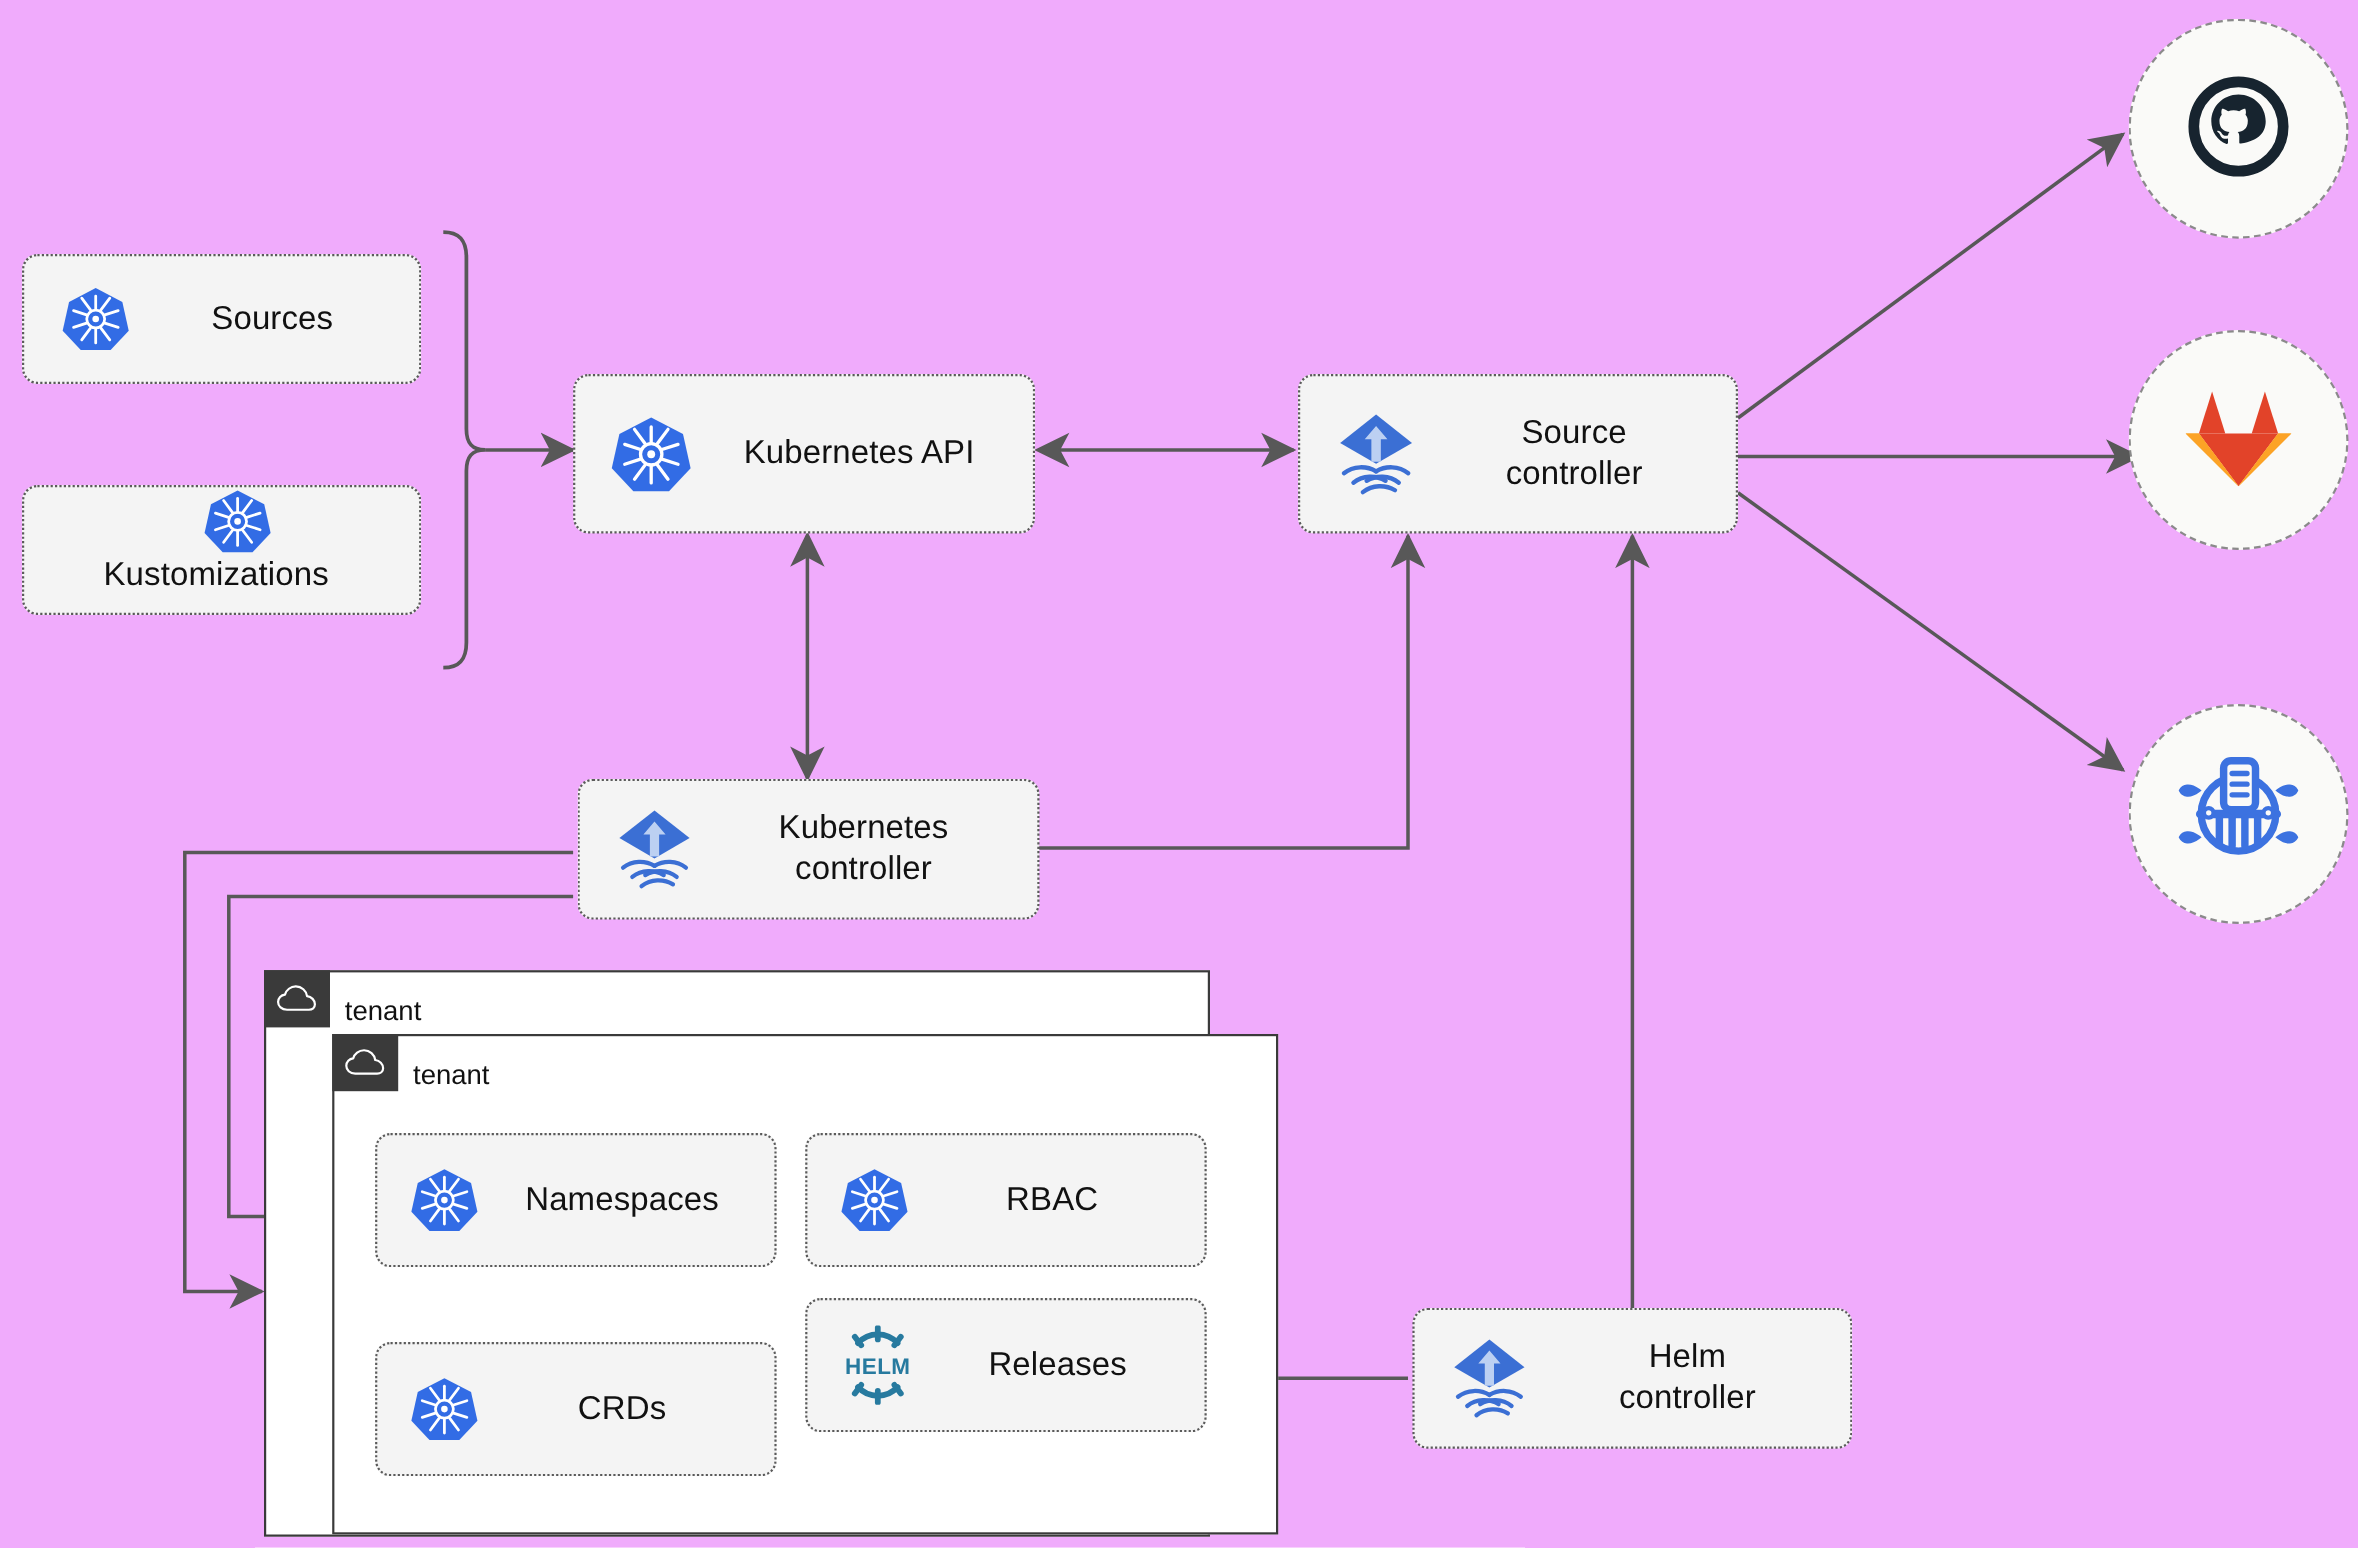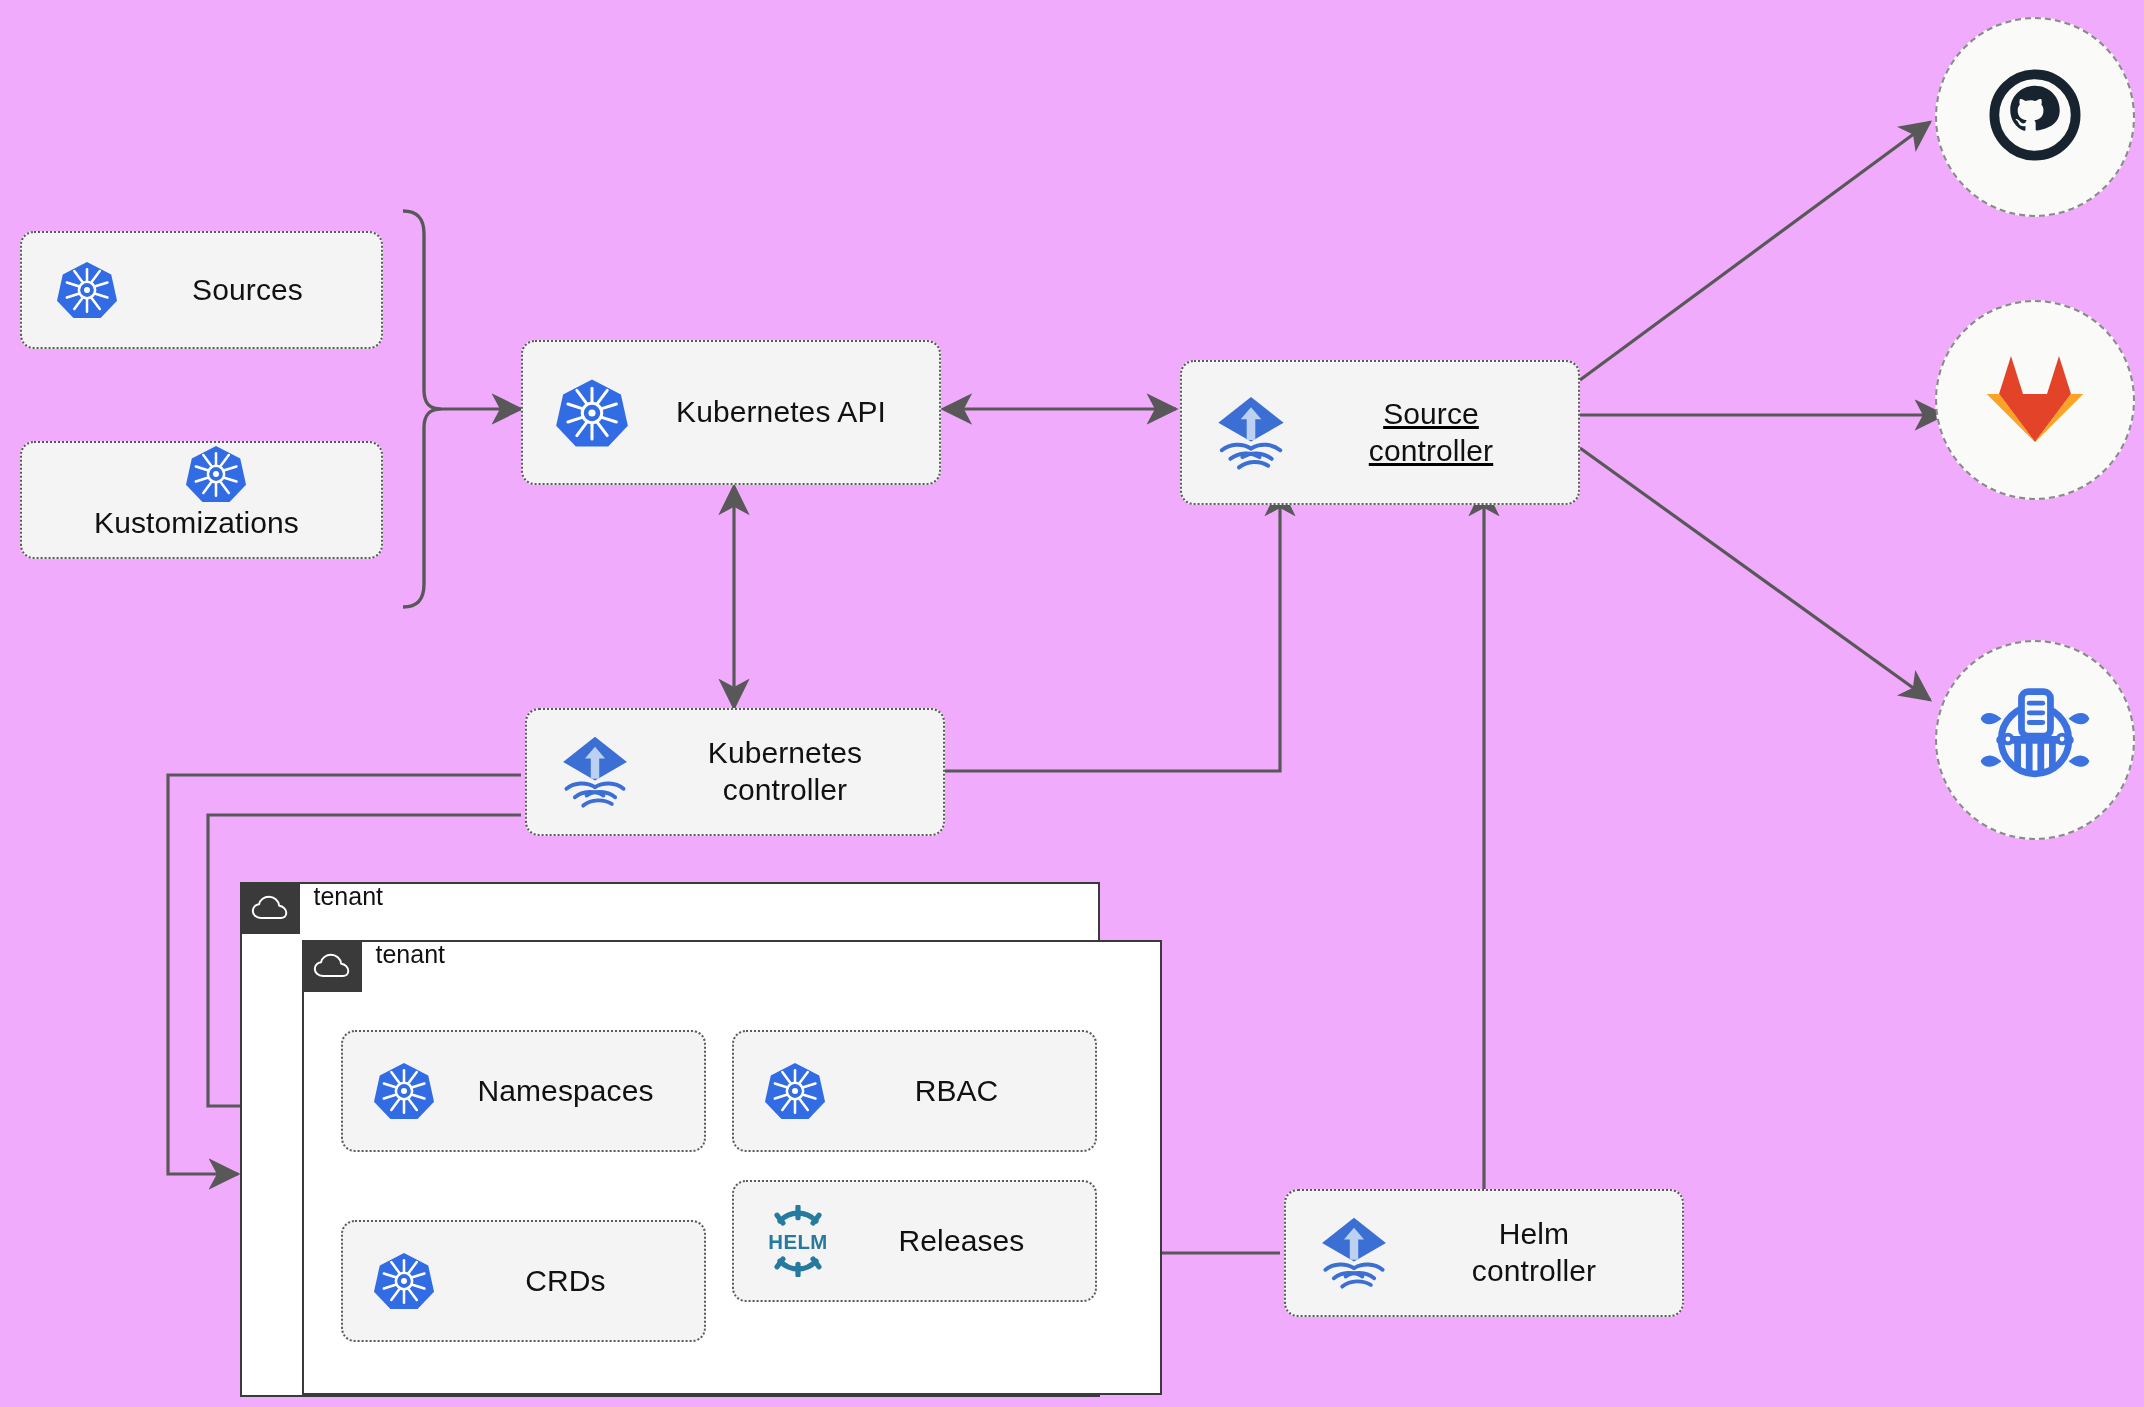--- a/index.html
+++ b/index.html
@@ -49,21 +49,21 @@
     box-sizing:border-box;
     background:#ffffff;
     border:2.5px solid #3a3a3a;
     z-index:4;
   }
   .tenant .bar{
     position:absolute;
     left:-2.5px;top:-2.5px;
     height:52px;
     display:flex;
-    align-items:flex-start;
+    align-items:flex-end;
   }
   .tenant .bar .chip{
     width:60px;height:52px;
     background:#3a3a3a;
     display:flex;align-items:center;justify-content:center;
   }
   .tenant .bar .tname{
     margin-left:14px;
     font-size:25px;
     color:#111;
@@ -183,21 +183,21 @@
             <line x1="36.9" y1="23.5" x2="45.2" y2="12.4"></line>
           <line x1="45.2" y1="51.6" x2="36.9" y2="40.5"></line>
             <line x1="27.1" y1="23.5" x2="18.9" y2="12.4"></line>
         </g>
         <circle cx="32" cy="32" r="3.1" fill="#ffffff"></circle>
       </svg>
     </span>
     <span class="lbl">Kubernetes API</span>
   </div>
 
-  <div class="node" style="left:1180px;top:360px;width:400px;height:145px;text-decoration:underline;">
+  <div class="node" style="left:1180px;top:340px;width:400px;height:145px;">
     <span class="ico" style="margin-left:26px;margin-right:0px;">
       <svg width="86" height="86" viewBox="0 0 100 100">
         <polygon points="50,8 88,38 50,60 12,38" fill="#3b6fd4"></polygon>
         <path d="M50,20 L62,34 L55,34 L55,58 L45,58 L45,34 L38,34 Z" fill="#bcd0f2"></path>
         <g stroke="#3b6fd4" stroke-width="4.6" fill="none" stroke-linecap="round">
           <path d="M16,70 C26,62 40,62 50,68"></path>
           <path d="M26,80 C36,72 50,72 60,78"></path>
           <path d="M36,90 C46,82 60,82 70,88"></path>
           <path d="M50,68 C60,62 74,62 84,70"></path>
           <path d="M40,78 C50,72 64,72 74,80"></path>

